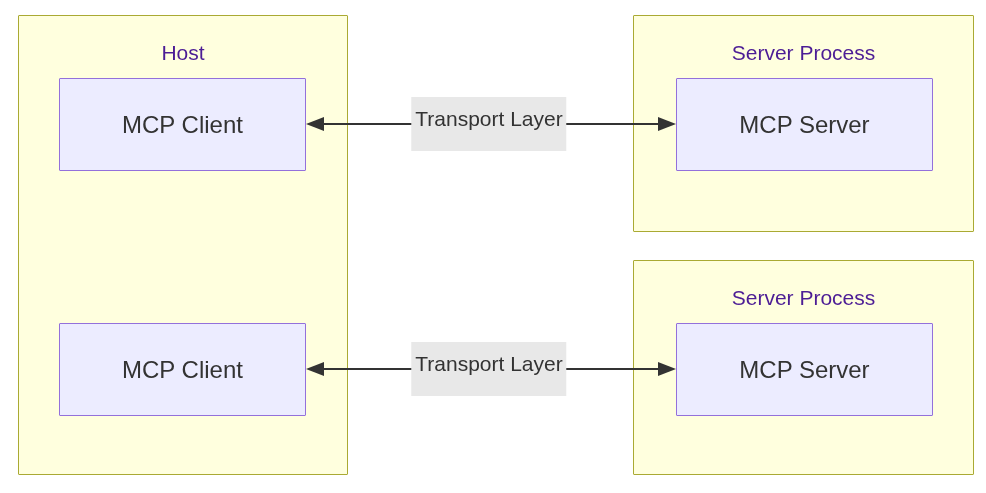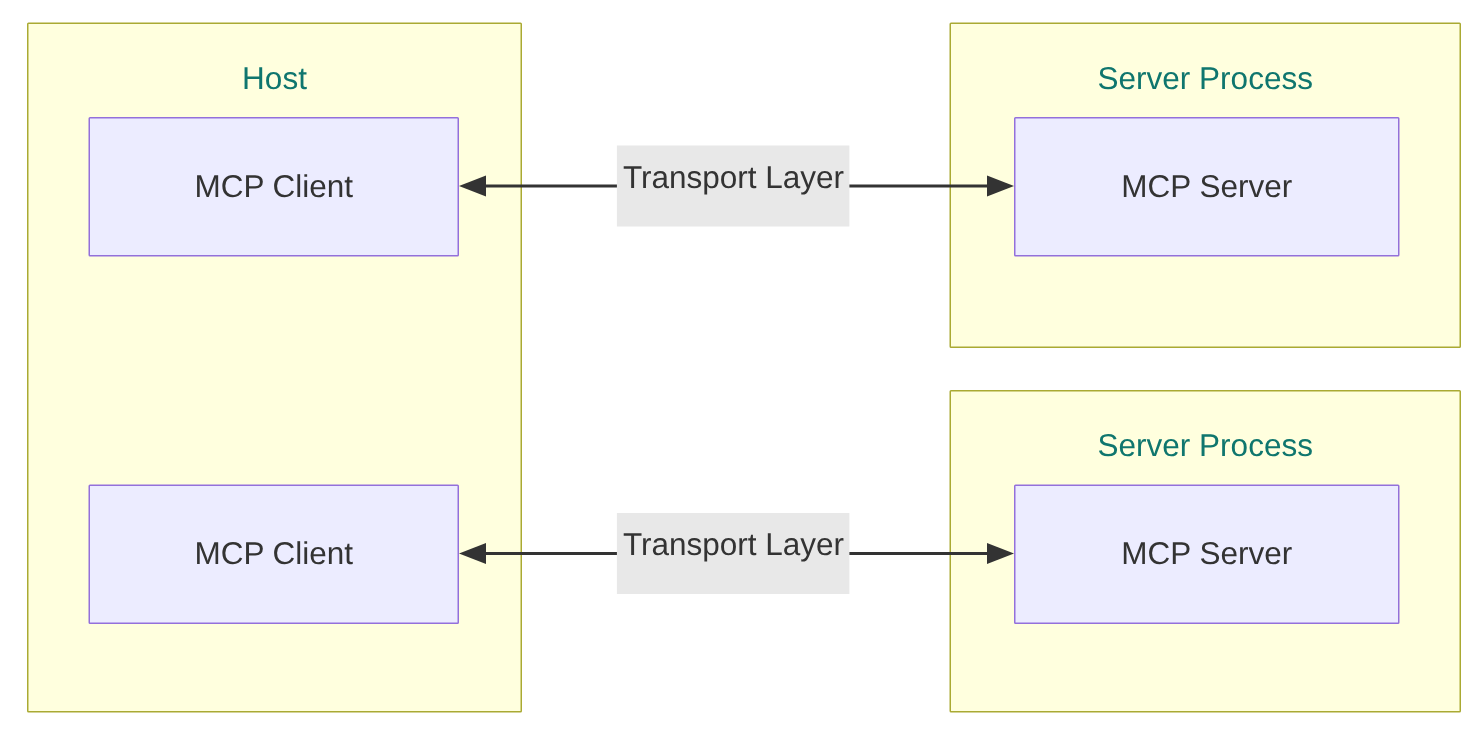--- a/index.html
+++ b/index.html
@@ -26,37 +26,37 @@
     border: 1.6px solid #aaaa33;
     border-radius: 1px;
   }
   .container-title {
     position: absolute;
     left: 0;
     right: 0;
     text-align: center;
     font-size: 21px;
     line-height: 25px;
-    color: #0f766e;
+    color: #4c1d95;
     white-space: nowrap;
   }
 
   
   .node-box {
     position: absolute;
     box-sizing: border-box;
     background: #ececff;
     border: 1.6px solid #9370db;
     border-radius: 1px;
     display: flex;
     align-items: center;
     justify-content: center;
   }
   .node-label {
-    font-size: 21px;
+    font-size: 24px;
     line-height: 25px;
     color: #333333;
     white-space: nowrap;
   }
 
   
   .edge-svg {
     position: absolute;
     left: 0;
     top: 0;

